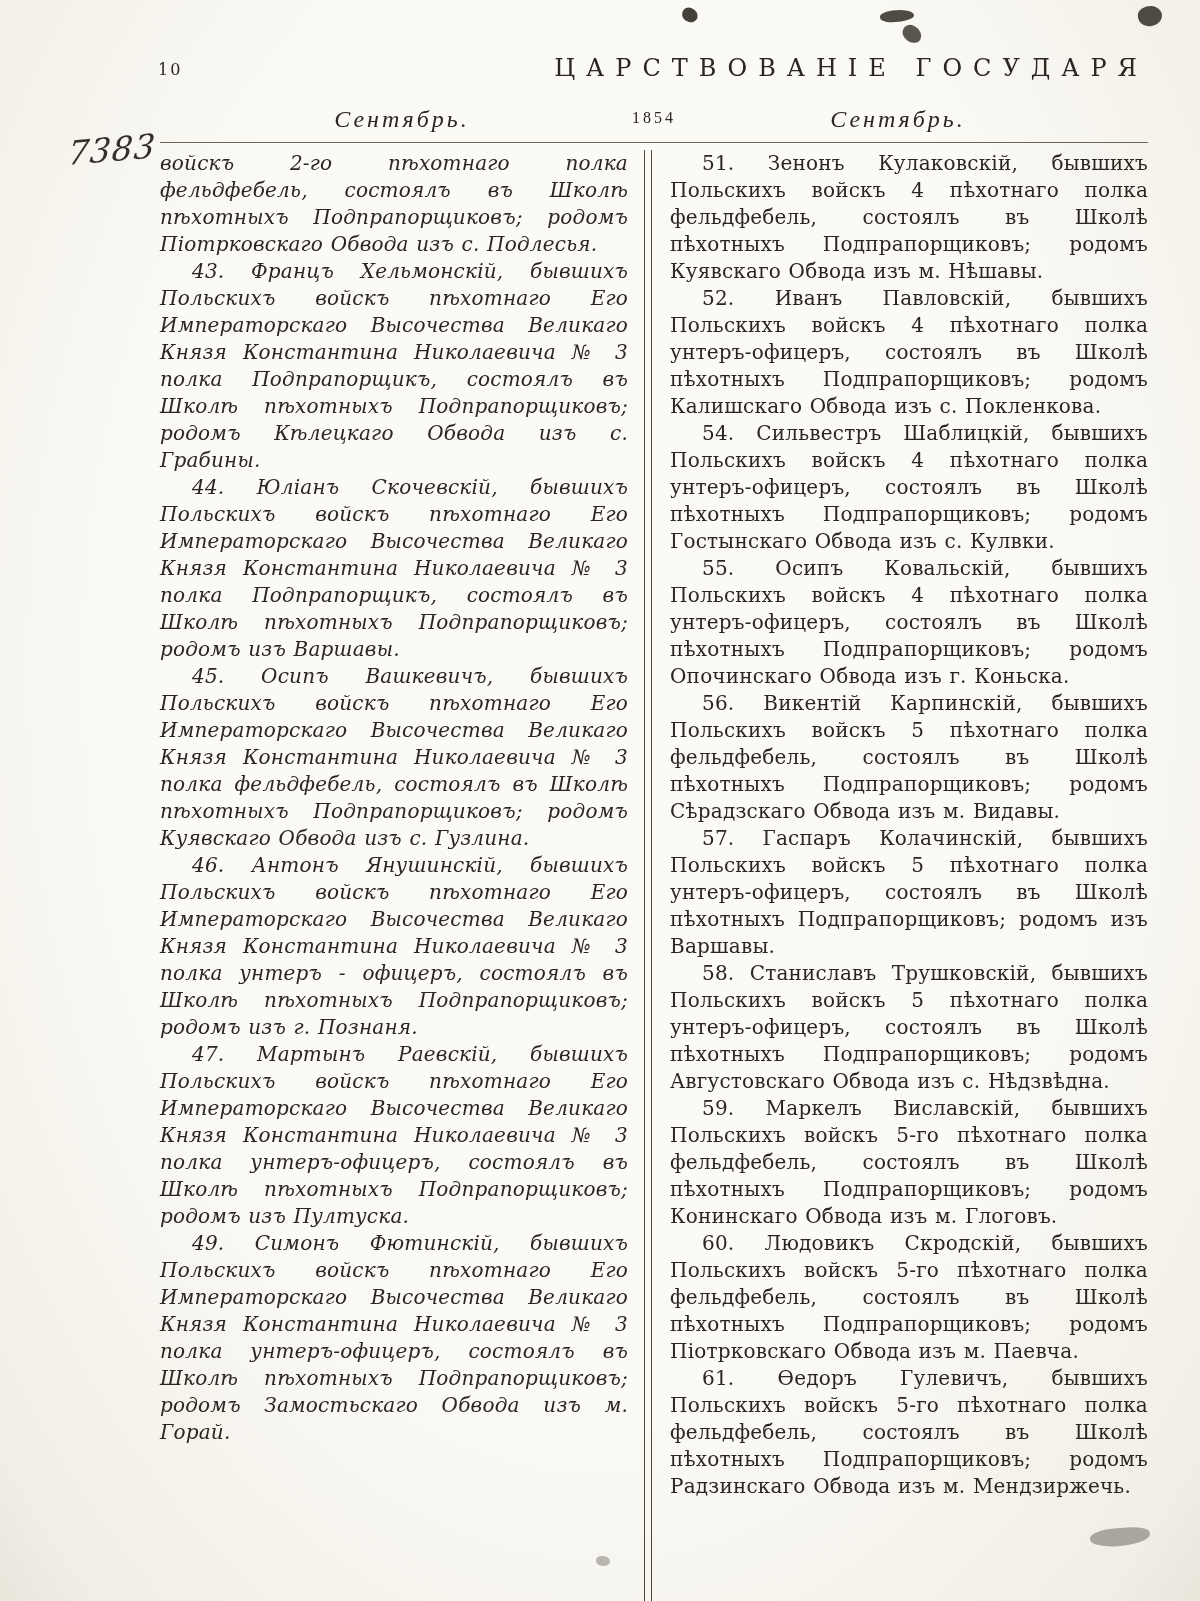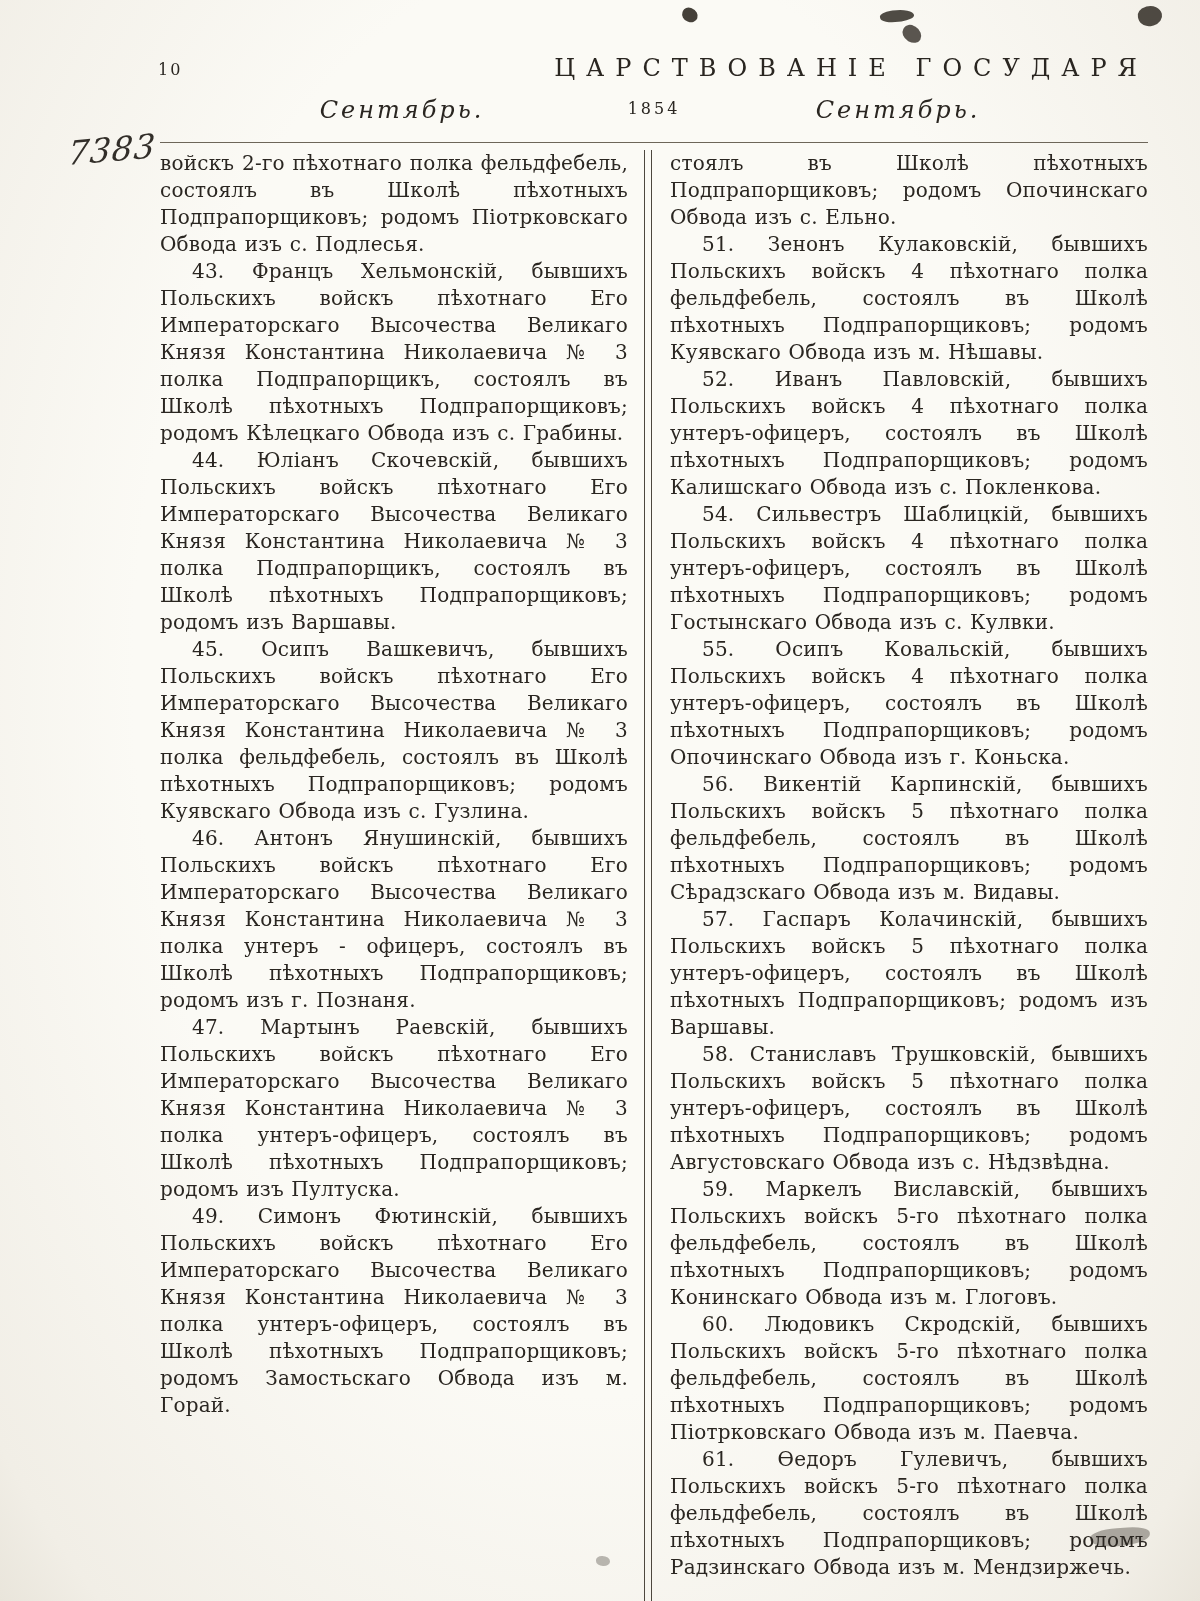--- a/index.html
+++ b/index.html
@@ -39,22 +39,23 @@
     text-align: right;
     font-size: 24px;
     font-weight: normal;
     letter-spacing: 11px;
     white-space: nowrap;
   }
   .dateline {
     position: absolute;
     left: 160px;
     right: 52px;
-    top: 96px;
+    top: 106px;
     height: 36px;
+    font-family: Liberation Serif, serif;
   }
   .month {
     position: absolute;
     top: 0;
     width: 484px;
     text-align: center;
     font-style: italic;
     font-size: 24px;
     letter-spacing: 3px;
   }
@@ -99,20 +100,21 @@
     top: 150px;
     bottom: 0;
     display: flex;
   }
   .col {
     box-sizing: border-box;
   }
   .col.left {
     flex: 0 0 484px;
     padding-right: 16px;
+    font-style: italic;
   }
   .divider {
     flex: 0 0 6px;
     border-left: 1.4px solid #4d473e;
     border-right: 1.4px solid #4d473e;
   }
   .col.right {
     flex: 1;
     padding-left: 18px;
   }
@@ -174,21 +176,20 @@
         <p class="entry">43. Францъ Хельмонскій, бывшихъ Польскихъ войскъ пѣхотнаго Его Императорскаго Высочества Великаго Князя Константина Николаевича № 3 полка Подпрапорщикъ, состоялъ въ Школѣ пѣхотныхъ Подпрапорщиковъ; родомъ Кѣлецкаго Обвода изъ с. Грабины.</p>
         <p class="entry">44. Юліанъ Скочевскій, бывшихъ Польскихъ войскъ пѣхотнаго Его Императорскаго Высочества Великаго Князя Константина Николаевича № 3 полка Подпрапорщикъ, состоялъ въ Школѣ пѣхотныхъ Подпрапорщиковъ; родомъ изъ Варшавы.</p>
         <p class="entry">45. Осипъ Вашкевичъ, бывшихъ Польскихъ войскъ пѣхотнаго Его Императорскаго Высочества Великаго Князя Константина Николаевича № 3 полка фельдфебель, состоялъ въ Школѣ пѣхотныхъ Подпрапорщиковъ; родомъ Куявскаго Обвода изъ с. Гузлина.</p>
         <p class="entry">46. Антонъ Янушинскій, бывшихъ Польскихъ войскъ пѣхотнаго Его Императорскаго Высочества Великаго Князя Константина Николаевича № 3 полка унтеръ - офицеръ, состоялъ въ Школѣ пѣхотныхъ Подпрапорщиковъ; родомъ изъ г. Познаня.</p>
         <p class="entry">47. Мартынъ Раевскій, бывшихъ Польскихъ войскъ пѣхотнаго Его Императорскаго Высочества Великаго Князя Константина Николаевича № 3 полка унтеръ-офицеръ, состоялъ въ Школѣ пѣхотныхъ Подпрапорщиковъ; родомъ изъ Пултуска.</p>
         <p class="entry">49. Симонъ Фютинскій, бывшихъ Польскихъ войскъ пѣхотнаго Его Императорскаго Высочества Великаго Князя Константина Николаевича № 3 полка унтеръ-офицеръ, состоялъ въ Школѣ пѣхотныхъ Подпрапорщиковъ; родомъ Замостьскаго Обвода изъ м. Горай.</p>
       </div>
     <div class="divider"></div>
     <div class="col right">
 
-    <p class="entry cont">стоялъ въ Школѣ пѣхотныхъ Подпрапорщиковъ; родомъ Опочинскаго Обвода изъ с. Ельно.</p>
         <p class="entry">51. Зенонъ Кулаковскій, бывшихъ Польскихъ войскъ 4 пѣхотнаго полка фельдфебель, состоялъ въ Школѣ пѣхотныхъ Подпрапорщиковъ; родомъ Куявскаго Обвода изъ м. Нѣшавы.</p>
         <p class="entry">52. Иванъ Павловскій, бывшихъ Польскихъ войскъ 4 пѣхотнаго полка унтеръ-офицеръ, состоялъ въ Школѣ пѣхотныхъ Подпрапорщиковъ; родомъ Калишскаго Обвода изъ с. Покленкова.</p>
         <p class="entry">54. Сильвестръ Шаблицкій, бывшихъ Польскихъ войскъ 4 пѣхотнаго полка унтеръ-офицеръ, состоялъ въ Школѣ пѣхотныхъ Подпрапорщиковъ; родомъ Гостынскаго Обвода изъ с. Кулвки.</p>
         <p class="entry">55. Осипъ Ковальскій, бывшихъ Польскихъ войскъ 4 пѣхотнаго полка унтеръ-офицеръ, состоялъ въ Школѣ пѣхотныхъ Подпрапорщиковъ; родомъ Опочинскаго Обвода изъ г. Коньска.</p>
         <p class="entry">56. Викентій Карпинскій, бывшихъ Польскихъ войскъ 5 пѣхотнаго полка фельдфебель, состоялъ въ Школѣ пѣхотныхъ Подпрапорщиковъ; родомъ Сѣрадзскаго Обвода изъ м. Видавы.</p>
         <p class="entry">57. Гаспаръ Колачинскій, бывшихъ Польскихъ войскъ 5 пѣхотнаго полка унтеръ-офицеръ, состоялъ въ Школѣ пѣхотныхъ Подпрапорщиковъ; родомъ изъ Варшавы.</p>
         <p class="entry">58. Станиславъ Трушковскій, бывшихъ Польскихъ войскъ 5 пѣхотнаго полка унтеръ-офицеръ, состоялъ въ Школѣ пѣхотныхъ Подпрапорщиковъ; родомъ Августовскаго Обвода изъ с. Нѣдзвѣдна.</p>
         <p class="entry">59. Маркелъ Виславскій, бывшихъ Польскихъ войскъ 5-го пѣхотнаго полка фельдфебель, состоялъ въ Школѣ пѣхотныхъ Подпрапорщиковъ; родомъ Конинскаго Обвода изъ м. Глоговъ.</p>
         <p class="entry">60. Людовикъ Скродскій, бывшихъ Польскихъ войскъ 5-го пѣхотнаго полка фельдфебель, состоялъ въ Школѣ пѣхотныхъ Подпрапорщиковъ; родомъ Піотрковскаго Обвода изъ м. Паевча.</p>
         <p class="entry">61. Ѳедоръ Гулевичъ, бывшихъ Польскихъ войскъ 5-го пѣхотнаго полка фельдфебель, состоялъ въ Школѣ пѣхотныхъ Подпрапорщиковъ; родомъ Радзинскаго Обвода изъ м. Мендзиржечь.</p>

